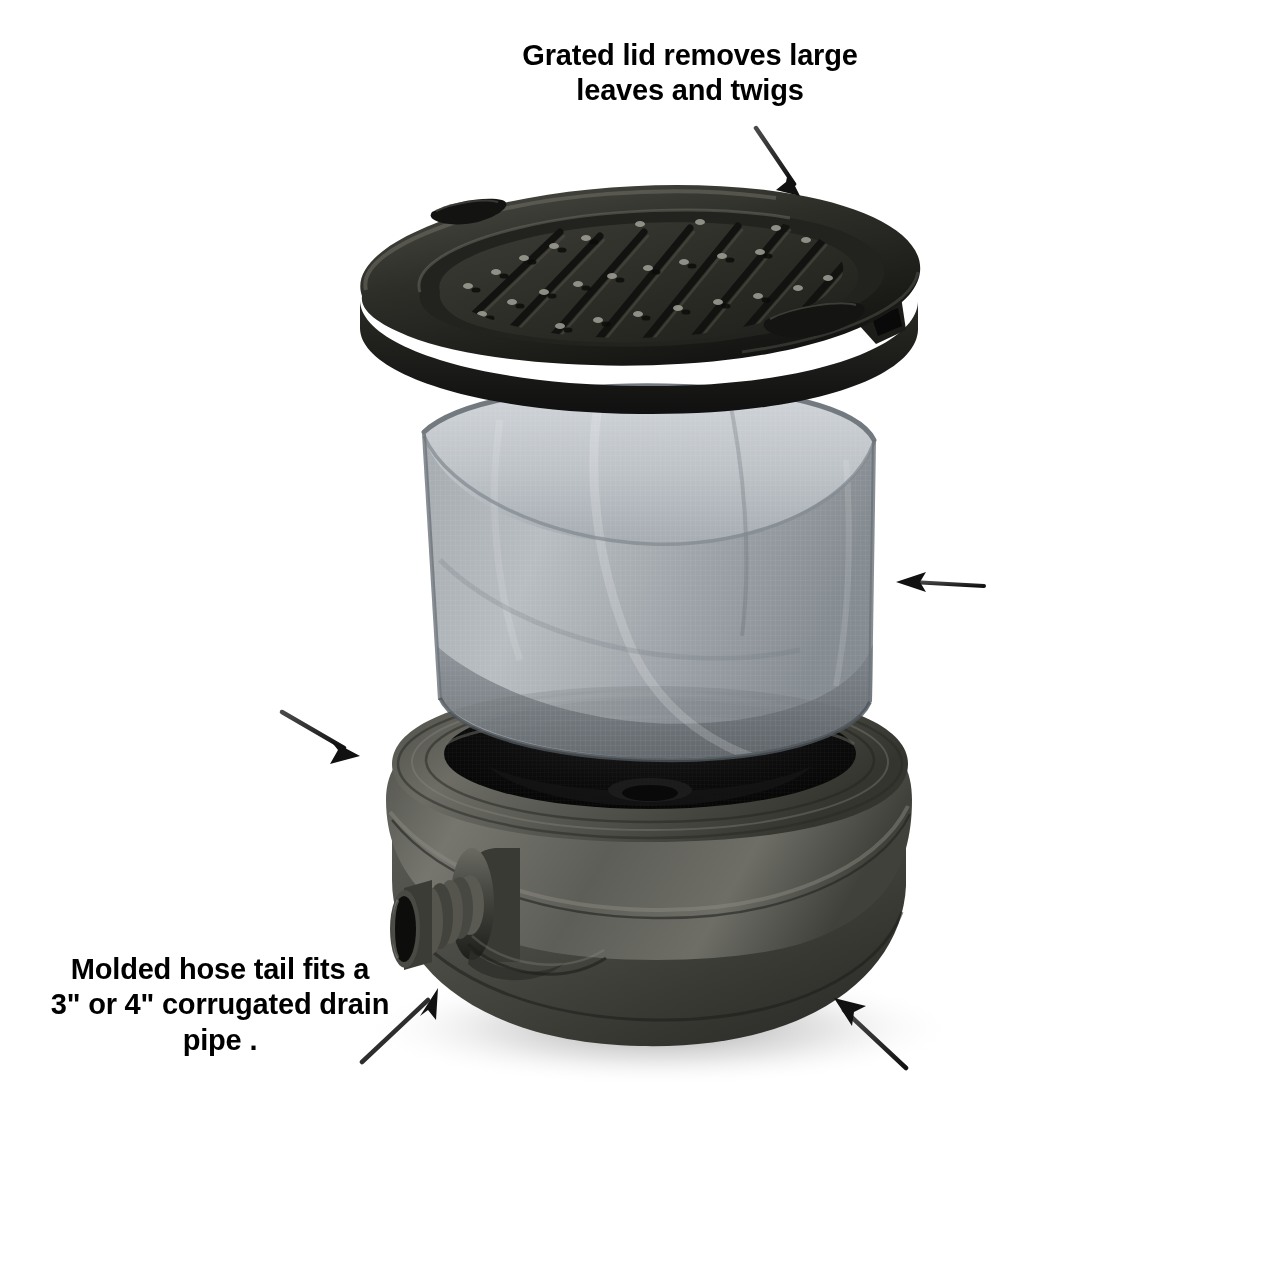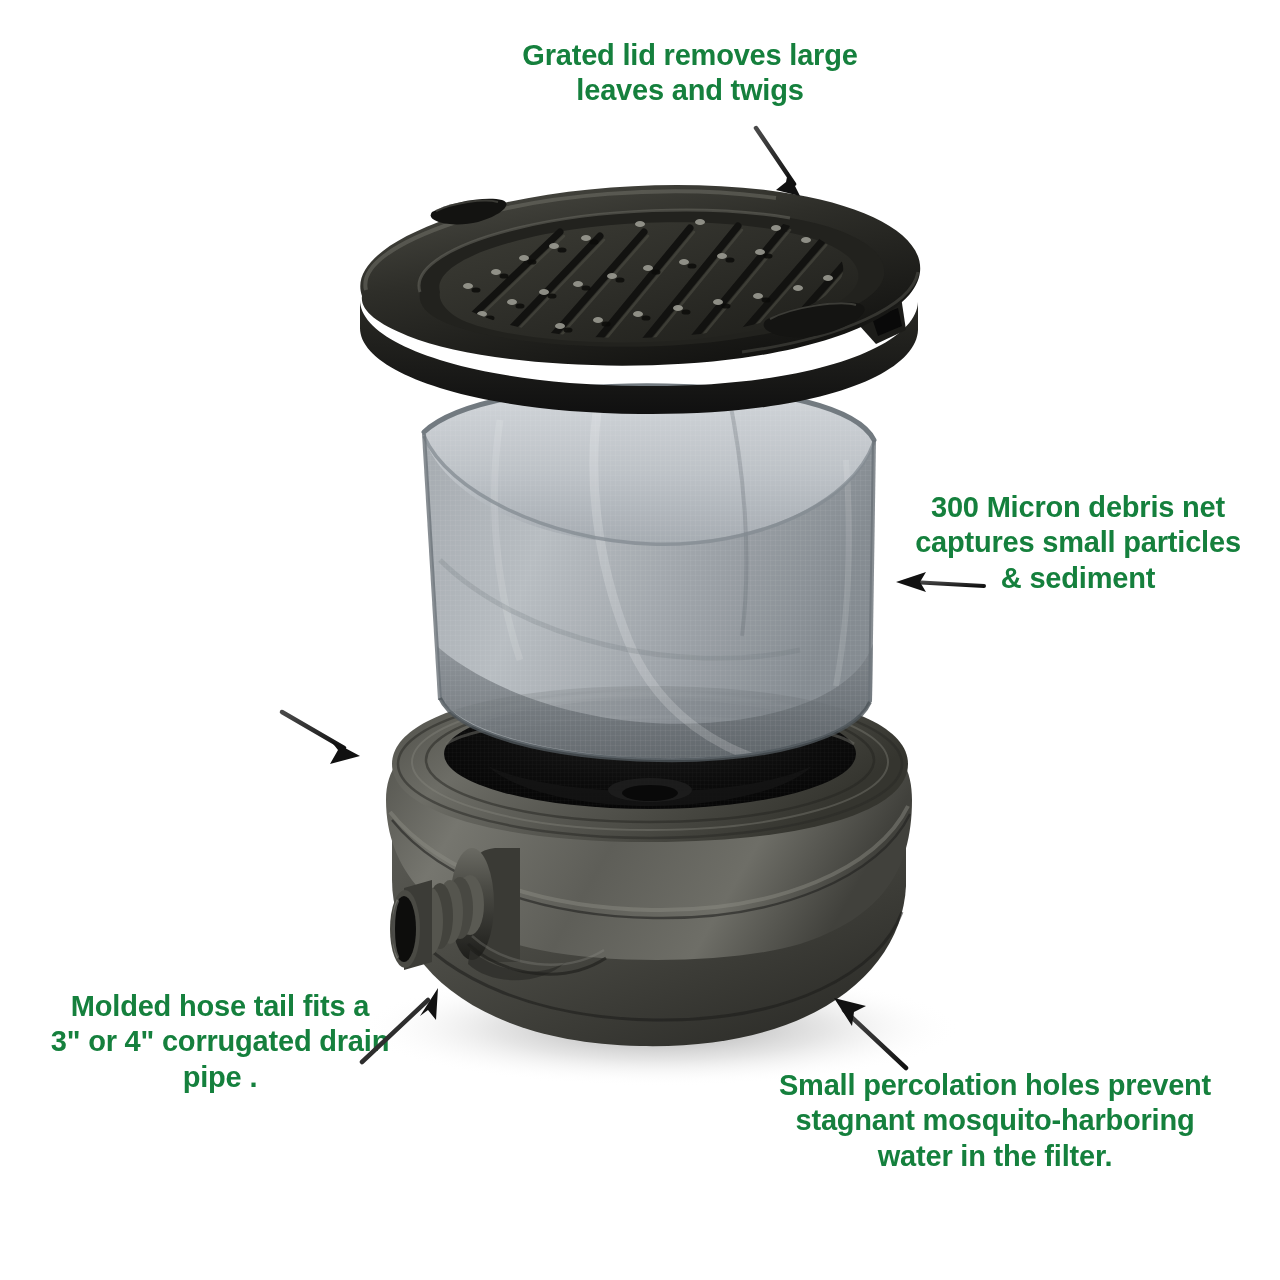--- a/index.html
+++ b/index.html
@@ -15,34 +15,34 @@
     position: relative;
     width: 1280px;
     height: 1280px;
     background: #ffffff;
     overflow: hidden;
   }
 
   
   .callout {
     position: absolute;
-    color: #15803d;
+    color: #000000;
     font-family: "Liberation Sans", sans-serif;
     font-weight: bold;
     font-size: 29px;
     line-height: 1.22;
     letter-spacing: -0.2px;
     text-align: center;
     white-space: pre-line;
     z-index: 60;
   }
   #callout-lid      { left: 430px;  top: 38px;  width: 520px; }
   #callout-net      { left: 888px;  top: 490px; width: 380px; text-align: center; }
   #callout-durable  { left: 18px;   top: 580px; width: 400px; }
-  #callout-hose     { left: 10px;   top: 989px;width: 420px; }
+  #callout-hose     { left: 10px;   top: 952px;width: 420px; }
   #callout-holes    { left: 740px;  top: 1068px;width: 510px; }
 
   
   .layer {
     position: absolute;
     left: 0; top: 0;
     width: 1280px;
     height: 1280px;
   }
   #arrows-layer { z-index: 70; pointer-events: none; }
@@ -436,26 +436,20 @@
 
     <g>
       <path d="M906 1068 L 844 1010" stroke="url(#arrShaft)" stroke-width="4.5" stroke-linecap="round" fill="none"></path>
       <path d="M852 1026 L 834 998 L 866 1006 L 854 1012 Z" fill="#111111"></path>
     </g>
   </svg>
 
   <div class="callout" id="callout-lid">Grated lid removes large
 leaves and twigs</div>
 
-  <div class="callout" id="callout-net">300 Micron debris net
-captures small particles
-&amp; sediment</div>
 
 
   <div class="callout" id="callout-hose">Molded hose tail fits a
 3" or 4" corrugated drain
 pipe .</div>
 
-  <div class="callout" id="callout-holes">Small percolation holes prevent
-stagnant mosquito-harboring
-water in the filter.</div>
 
 </div>
 
 </body></html>

